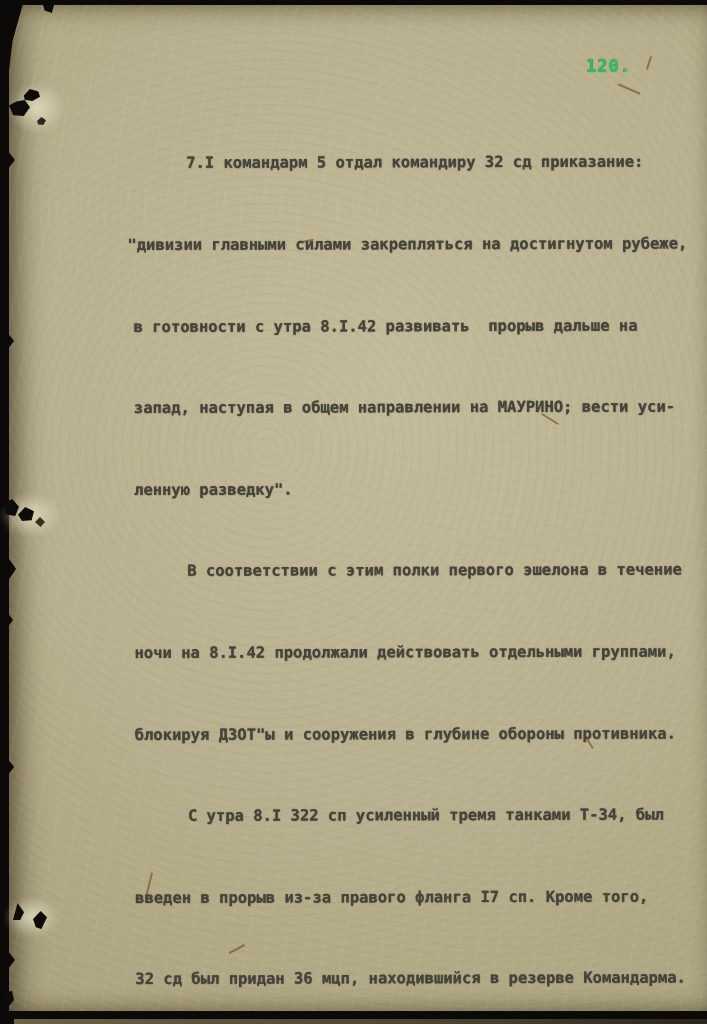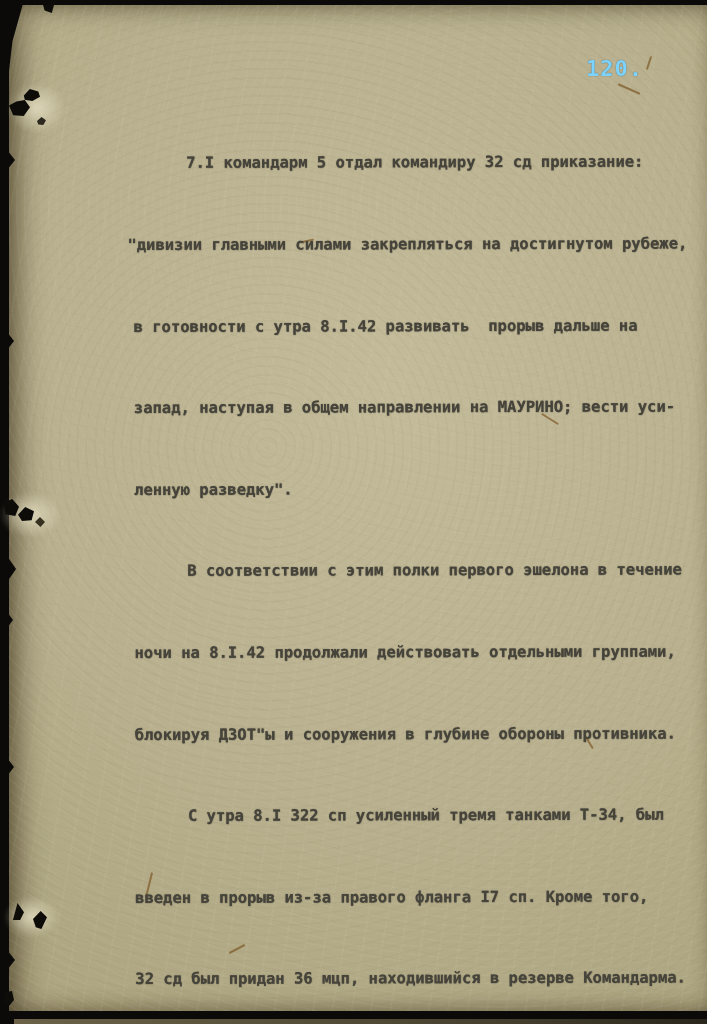--- a/index.html
+++ b/index.html
@@ -17,22 +17,22 @@
            repeating-radial-gradient(circle at 70% 20%, rgba(235,230,205,.08) 0 1.5px, transparent 1.5px 8px),
            repeating-linear-gradient(12deg, transparent 0 11px, rgba(100,88,55,.05) 11px 12px),
            repeating-linear-gradient(100deg, transparent 0 17px, rgba(235,228,200,.07) 17px 19px);}
   .text-block{position:absolute;left:133px;top:96px;width:574px;color:#45433a;
          font-size:15.5px;line-height:27.2px;font-weight:bold;white-space:pre;
          text-shadow:0 0 1px rgba(69,67,58,.7), .4px .4px .8px rgba(90,86,70,.45);
          transform:rotate(-.15deg);transform-origin:left top;}
   .line{height:27.2px;}
   .line.indent{padding-left:53px;}
   .line.hang{text-indent:-6px;}
-  .page-number{position:absolute;left:586px;top:56px;font-size:22px;font-weight:bold;
-         color:#7dd3fc;text-shadow:0 0 1px rgba(61,59,49,.8);letter-spacing:1px;}
+  .page-number{position:absolute;left:586px;top:56px;font-size:17px;font-weight:bold;
+         color:#22c55e;text-shadow:0 0 1px rgba(61,59,49,.8);letter-spacing:1px;}
   .corner-wedge{position:absolute;left:0;top:0;width:24px;height:86px;background:#0b0a08;
          clip-path:polygon(0 0,100% 0,52% 48%,30% 100%,0 100%);}
   .hole{position:absolute;background:#0d0c09;}
   .smudge{position:absolute;background:radial-gradient(closest-side, rgba(233,227,199,.8), rgba(233,227,199,0));
          filter:blur(2px);}
   .nick{position:absolute;background:#0b0a08;clip-path:polygon(0 0,100% 50%,0 100%);}
   .fiber{position:absolute;background:rgba(128,94,44,.75);border-radius:1px;}
   .next-page-edge{position:absolute;left:14px;right:0;bottom:0;height:5px;
          background:linear-gradient(to right,#6b6248,#45402e 70%,#2a261b);}
 </style>

